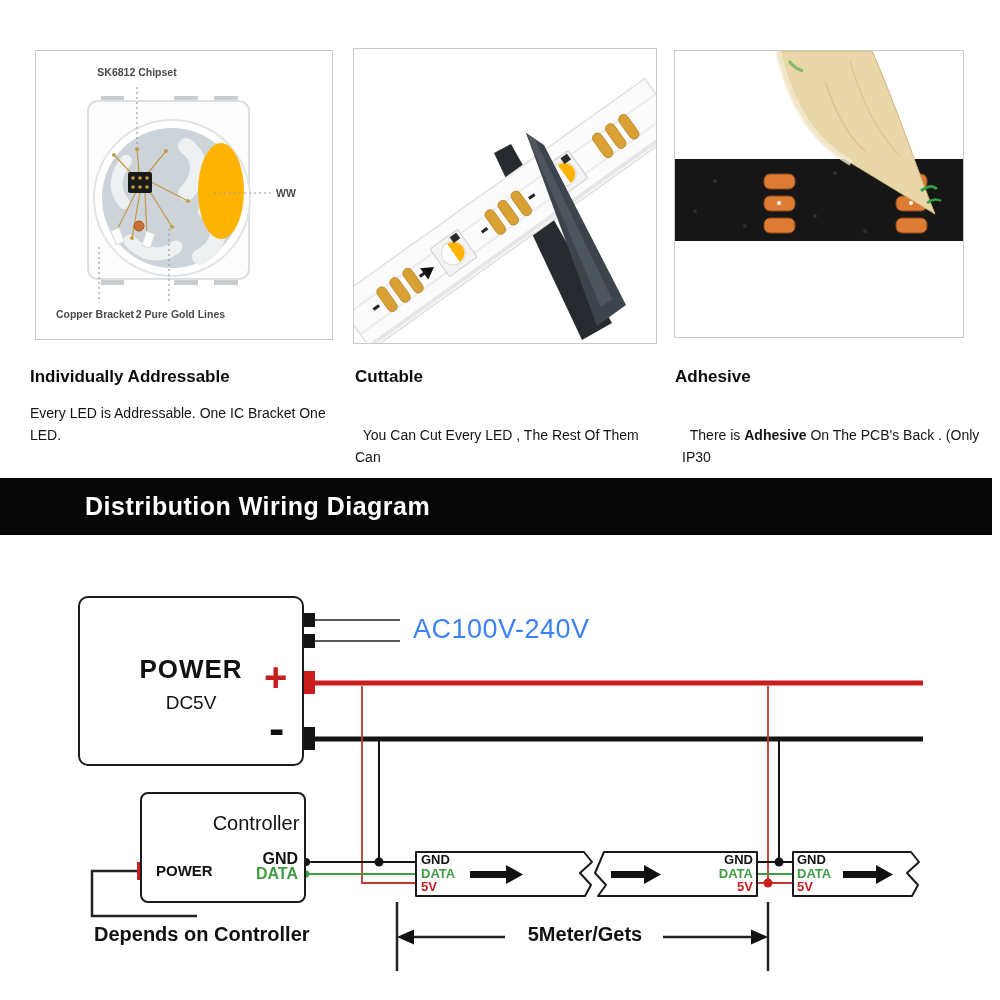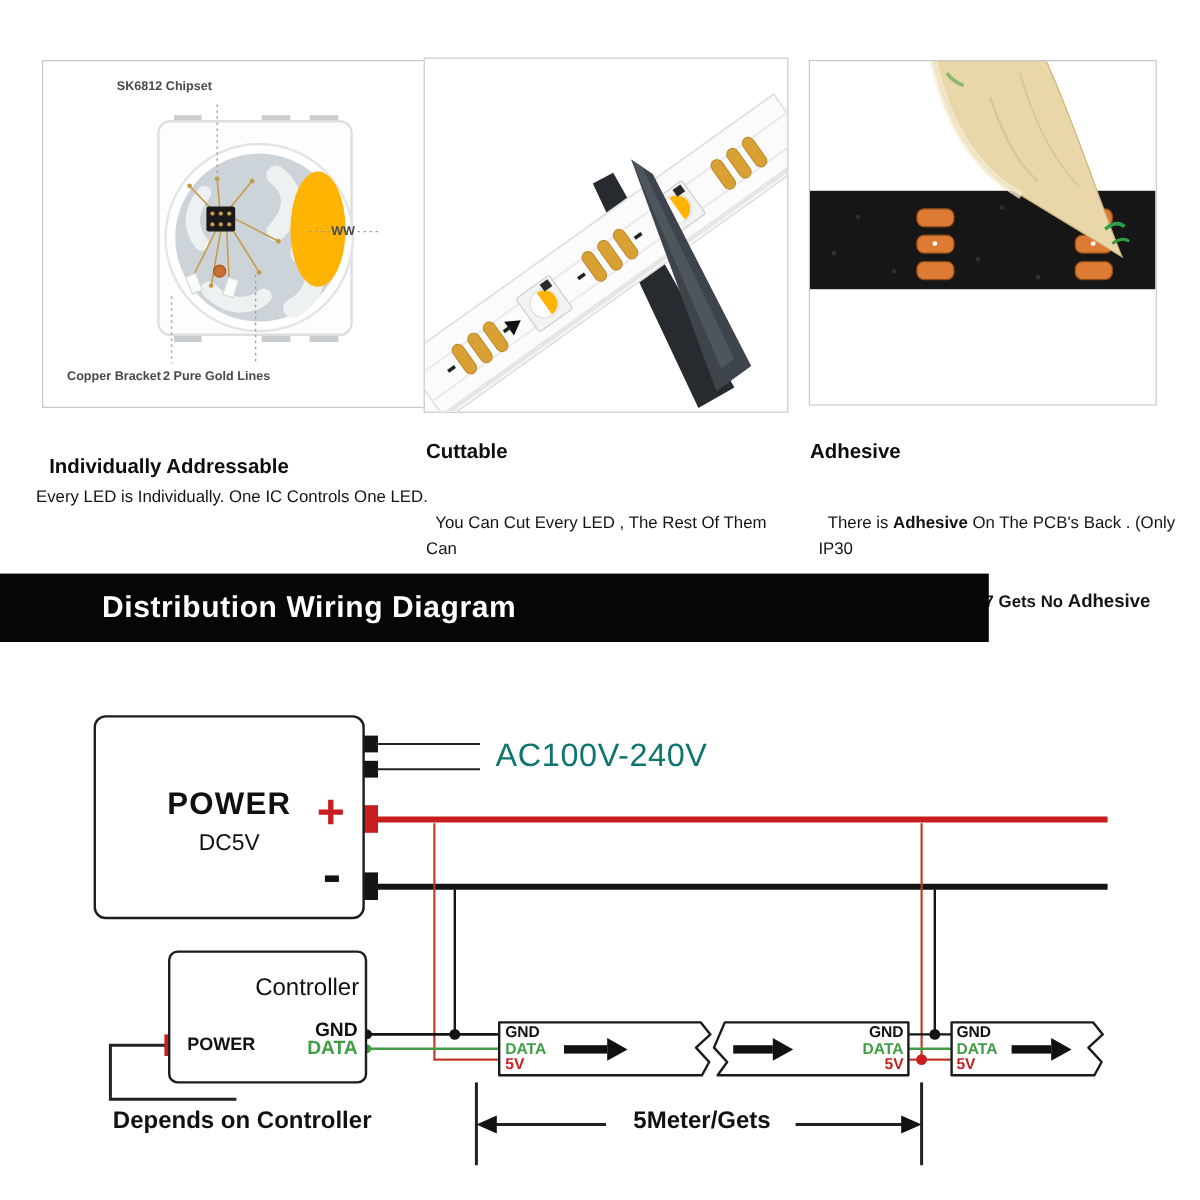--- a/index.html
+++ b/index.html
@@ -2,21 +2,21 @@
 <html style="--wire-red: #c81e1e; --wire-red-thin: #c0392b; --wire-green: #3f9e44; --wire-black: #141414; --led-yellow: #ffb404; --pad-copper: #dd7a33; --banner-bg: #060606; --banner-fg: #ffffff;"><head>
 <meta charset="utf-8">
 <style>
   html,body{margin:0;padding:0;background:#fff;}
   body{width:1000px;height:1000px;position:relative;font-family:"Liberation Sans",sans-serif;color:#111;}
   .abs{position:absolute;}
   .panel{position:absolute;background:#fff;border:1px solid #c9c9c9;}
   .feat-title{position:absolute;font-size:17px;font-weight:700;color:#0d0d0d;}
   .feat-body{position:absolute;font-size:14px;line-height:22px;color:#141414;white-space:pre-wrap;}
   .callout{position:absolute;font-size:10.5px;font-weight:700;color:#4a4a4a;text-align:center;}
-  .banner{position:absolute;left:0;top:478px;width:824px;height:57px;background:var(--banner-bg,#060606);}
+  .banner{position:absolute;left:0;top:478px;width:992px;height:57px;background:var(--banner-bg,#060606);}
   .banner span{position:absolute;left:85px;top:0;line-height:57px;font-size:25px;font-weight:700;letter-spacing:.5px;color:var(--banner-fg,#fff);}
   .box{position:absolute;background:#fff;border:2.5px solid #1c1c1c;border-radius:10px;}
   .box2{position:absolute;background:#fff;border:2px solid #1c1c1c;border-radius:8px;}
   .lbl{position:absolute;white-space:nowrap;}
   .t-red{color:var(--wire-red,#c81e1e);}
   .t-green{color:var(--wire-green,#3f9e44);}
   .striplab{font-size:13px;font-weight:700;line-height:13px;}
   svg{display:block;}
   .w-ac{stroke:#222;stroke-width:1.6px;}
   .w-red-thick{stroke:var(--wire-red,#c81e1e);stroke-width:5px;}
@@ -28,21 +28,21 @@
   .dot-blk{fill:var(--wire-black,#141414);}
   .dot-grn{fill:var(--wire-green,#3f9e44);}
   .strip-seg{fill:#fff;stroke:#1a1a1a;stroke-width:2px;stroke-linejoin:round;}
   .arrow{fill:#111;}
   .dim{stroke:#222;stroke-width:2.5px;}
   .dashed{stroke:#9aa0a4;stroke-width:1.2px;stroke-dasharray:2 3;fill:none;}
 </style>
 </head>
 <body>
 
-<div class="panel" style="left:35px;top:50px;width:296px;height:288px;padding-left:44px;">
+<div class="panel" style="left:35px;top:50px;width:296px;height:288px;">
   <svg width="296" height="288" viewBox="0 0 296 288">
 
     <g fill="#c9cdd0">
       <rect x="65" y="45" width="23" height="8"></rect>
         <rect x="138" y="45" width="24" height="8"></rect>
         <rect x="178" y="45" width="24" height="8"></rect>
       <rect x="65" y="226" width="23" height="8"></rect>
         <rect x="138" y="226" width="24" height="8"></rect>
         <rect x="178" y="226" width="24" height="8"></rect>
     </g>
@@ -183,22 +183,22 @@
       <path d="M103,0 C114,48 134,88 176,112" stroke="#f4ead0" stroke-width="6" fill="none" opacity="0.8"></path>
       <path d="M150,30 C160,60 172,85 190,100" stroke="#dcc791" stroke-width="2" fill="none"></path>
       <path d="M175,10 C185,45 200,80 225,105" stroke="#dcc791" stroke-width="1.5" fill="none"></path>
       <path d="M246,140 q10,-8 16,-2" stroke="#2f9e44" stroke-width="3" fill="none"></path>
       <path d="M252,152 q8,-6 14,-2" stroke="#2f9e44" stroke-width="2.5" fill="none"></path>
       <path d="M114,10 q6,8 14,10" stroke="#5fae4f" stroke-width="3" fill="none" opacity="0.7"></path>
     </g>
   </svg>
 </div>
 
-<div class="feat-title" style="left:41px;top:367px;margin-top:12px;">Individually Addressable</div>
-<div class="feat-body" style="left:30px;top:402px;width:330px;">Every LED is Individually. One IC Controls One LED.</div>
+<div class="feat-title" style="left:30px;top:367px;">Individually Addressable</div>
+<div class="feat-body" style="left:30px;top:402px;width:330px;">Every LED is Addressable. One IC Bracket One LED.</div>
 
 <div class="feat-title" style="left:355px;top:367px;text-align:center;">Cuttable</div>
 <div class="feat-body" style="left:355px;top:402px;width:290px;">
   <span>You Can Cut Every LED , The Rest Of Them Can</span><br>
   <span>Work Fine .</span>
 </div>
 
 <div class="feat-title" style="left:675px;top:367px;">Adhesive</div>
 <div class="feat-body" style="left:650px;top:402px;width:300px;margin-left:32px;">
   <span>There is </span><b>Adhesive</b><span> On The PCB's Back . (Only IP30</span><br>
@@ -278,21 +278,21 @@
     <polygon points="768,937 751,929.5 751,944.5" class="arrow"></polygon>
   </g>
 </svg>
 
 <div class="box" style="left:78px;top:596px;width:222px;height:166px;">
   <div class="lbl" style="left:0;width:100%;top:56px;text-align:center;font-size:26px;font-weight:700;letter-spacing:1px;">POWER</div>
   <div class="lbl" style="left:0;width:100%;top:94px;text-align:center;font-size:19px;">DC5V</div>
 </div>
 <div class="lbl t-red" style="left:264px;top:655px;font-size:40px;font-weight:700;">+</div>
 <div class="lbl" style="left:269px;top:701px;font-size:46px;font-weight:700;color:#111;">-</div>
-<div class="lbl" style="left:413px;top:614px;font-size:27px;letter-spacing:.5px;color:#0f766e;">AC100V-240V</div>
+<div class="lbl" style="left:413px;top:614px;font-size:27px;letter-spacing:.5px;color:#3b82f6;">AC100V-240V</div>
 
 <div class="box2" style="left:140px;top:792px;width:162px;height:107px;">
   <div class="lbl" style="left:0;width:100%;top:18px;text-align:center;font-size:20px;margin-left:33px;">Controller</div>
   <div class="lbl" style="left:14px;top:68px;font-size:15px;font-weight:700;">POWER</div>
 </div>
 <div class="lbl" style="left:228px;top:850px;width:70px;text-align:right;font-size:16px;font-weight:700;">GND</div>
 <div class="lbl t-green" style="left:228px;top:865px;width:70px;text-align:right;font-size:16px;font-weight:700;">DATA</div>
 <div class="lbl" style="left:94px;top:923px;font-size:20px;font-weight:700;">Depends on Controller</div>
 
 <div class="lbl striplab" style="left:421px;top:853px;">GND</div>

